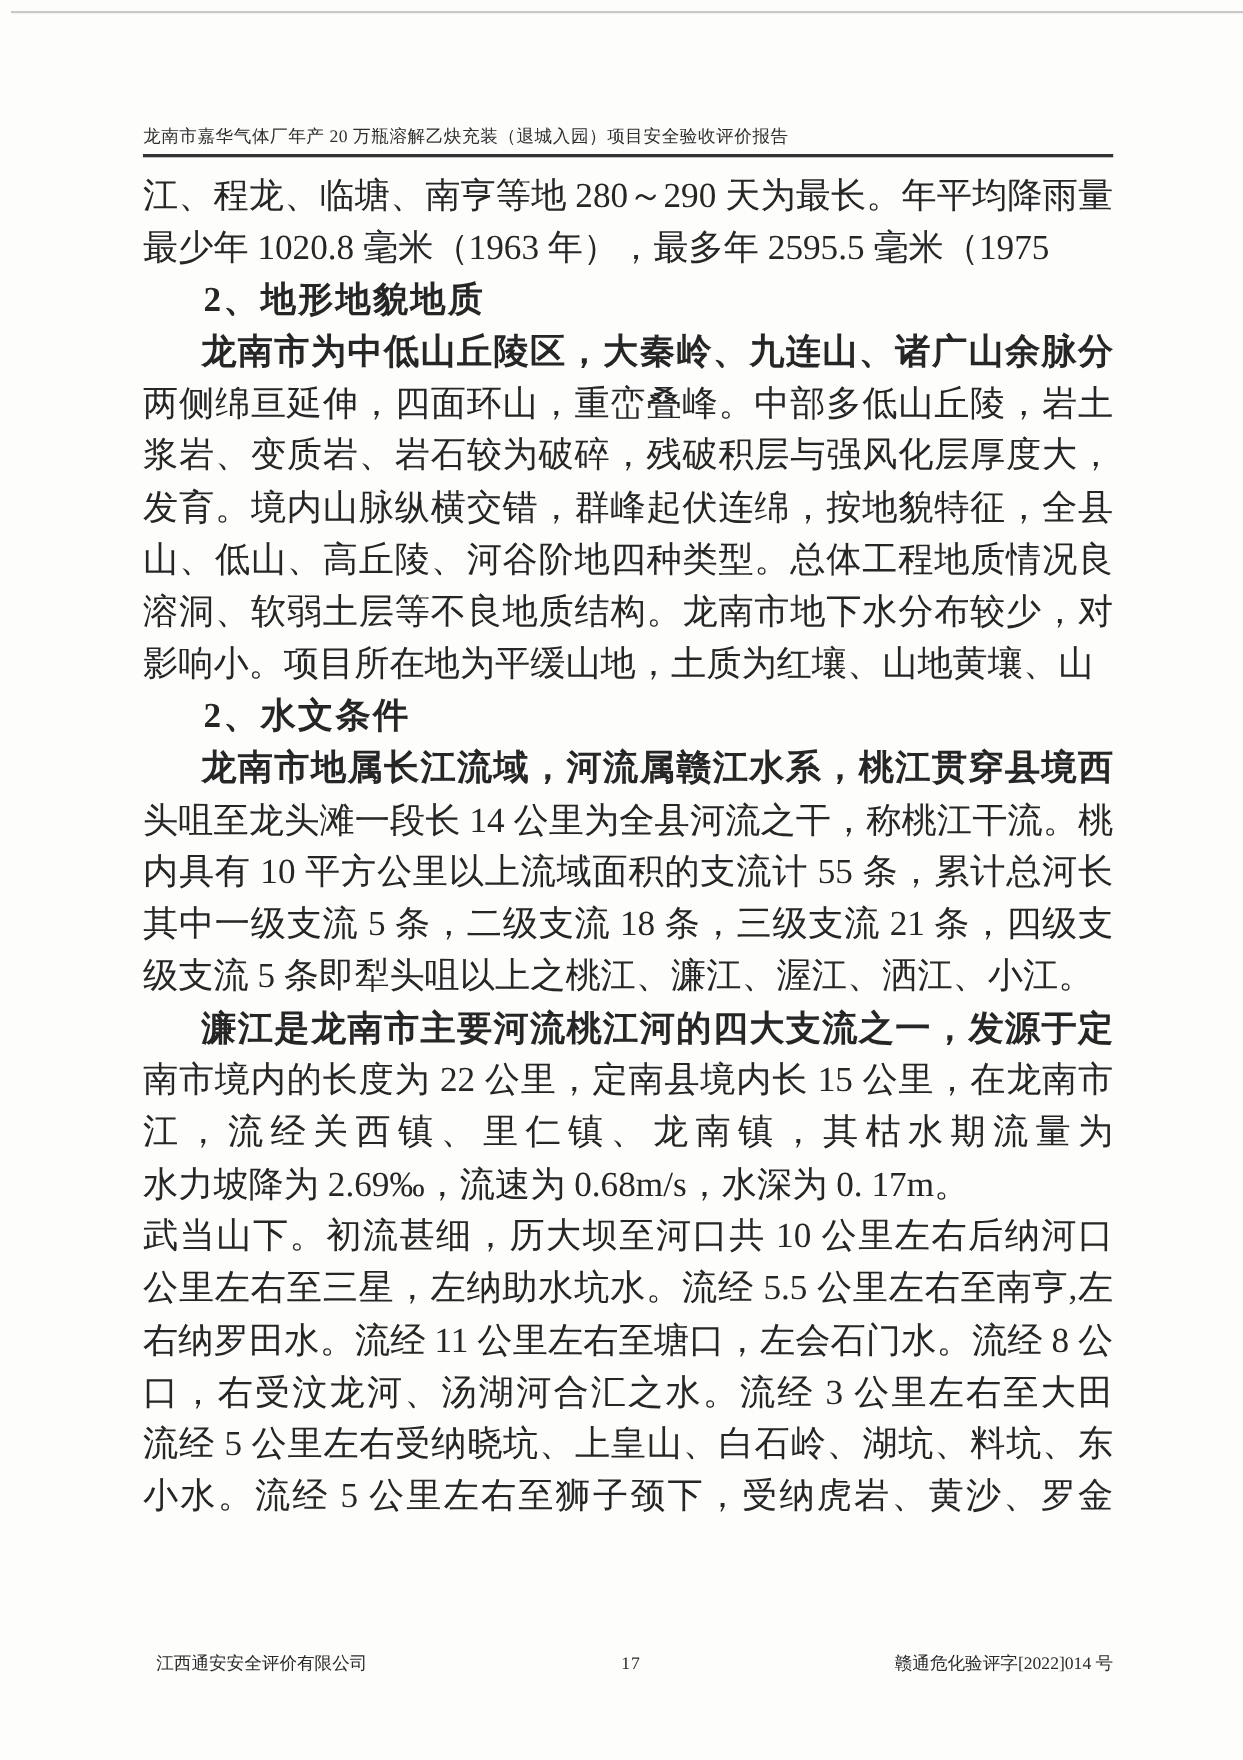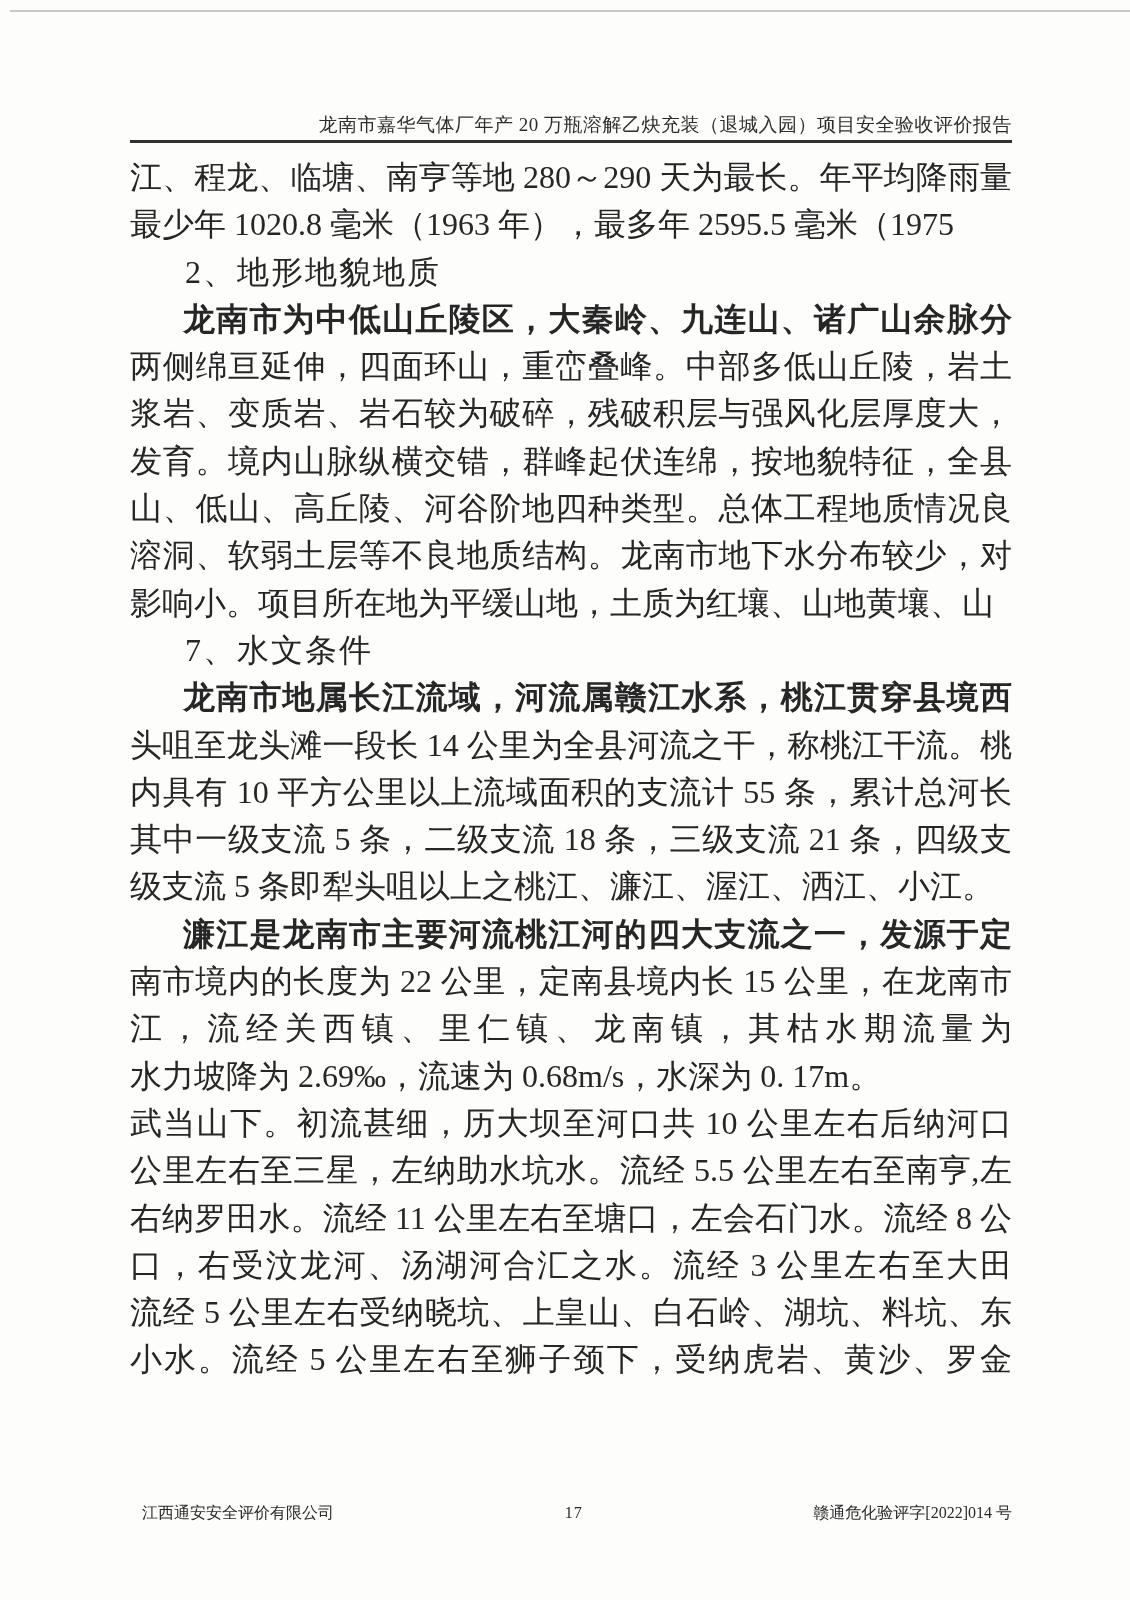--- a/index.html
+++ b/index.html
@@ -22,22 +22,22 @@
     left: 10px;
     right: 0;
     height: 2px;
     background: #c9c9c9;
   }
   .header-title {
     position: absolute;
     top: 112px;
     left: 130px;
     width: 882px;
-    text-align: right;
-    font-size: 19px;
+    text-align: left;
+    font-size: 16px;
     line-height: 26px;
     letter-spacing: 0.5px;
     color: #2e2e2e;
     white-space: nowrap;
   }
   .header-rule {
     position: absolute;
     top: 140px;
     left: 130px;
     width: 882px;
@@ -62,20 +62,21 @@
     text-align-last: justify;
     -moz-text-align-last: justify;
   }
   .line.indent {
     text-indent: 53px;
     font-weight: bold;
   }
   .line.heading {
     text-indent: 55px;
     letter-spacing: 2px;
+    font-weight: bold;
   }
   .footer {
     position: absolute;
     top: 1499px;
     left: 142px;
     width: 870px;
     display: flex;
     justify-content: space-between;
     align-items: baseline;
     font-size: 16px;
@@ -97,21 +98,21 @@
       <div class="line fill">江、程龙、临塘、南亨等地 280～290 天为最长。年平均降雨量 1526.3 毫米，</div>
       <div class="line">最少年 1020.8 毫米（1963 年），最多年 2595.5 毫米（1975 年）。</div>
       <div class="line heading">2、地形地貌地质</div>
       <div class="line fill indent">龙南市为中低山丘陵区，大秦岭、九连山、诸广山余脉分别从县城东西</div>
       <div class="line fill">两侧绵亘延伸，四面环山，重峦叠峰。中部多低山丘陵，岩土类型主要为岩</div>
       <div class="line fill">浆岩、变质岩、岩石较为破碎，残破积层与强风化层厚度大，断裂构造较为</div>
       <div class="line fill">发育。境内山脉纵横交错，群峰起伏连绵，按地貌特征，全县大致可分为中</div>
       <div class="line fill">山、低山、高丘陵、河谷阶地四种类型。总体工程地质情况良好，无滑坡、</div>
       <div class="line fill">溶洞、软弱土层等不良地质结构。龙南市地下水分布较少，对天然地基施工</div>
       <div class="line">影响小。项目所在地为平缓山地，土质为红壤、山地黄壤、山地黄棕壤类。</div>
-      <div class="line heading">7、水文条件</div>
+      <div class="line heading">2、水文条件</div>
       <div class="line fill indent">龙南市地属长江流域，河流属赣江水系，桃江贯穿县境西北，其中从犁</div>
       <div class="line fill">头咀至龙头滩一段长 14 公里为全县河流之干，称桃江干流。桃江干流在县</div>
       <div class="line fill">内具有 10 平方公里以上流域面积的支流计 55 条，累计总河长 764.5 公里，</div>
       <div class="line fill">其中一级支流 5 条，二级支流 18 条，三级支流 21 条，四级支流 11 条。一</div>
       <div class="line">级支流 5 条即犁头咀以上之桃江、濂江、渥江、洒江、小江。</div>
       <div class="line fill indent">濂江是龙南市主要河流桃江河的四大支流之一，发源于定南县，流经龙</div>
       <div class="line fill">南市境内的长度为 22 公里，定南县境内长 15 公里，在龙南市城附近汇入桃</div>
       <div class="line fill">江，流经关西镇、里仁镇、龙南镇，其枯水期流量为 7.09m3/s。河宽约 63 m，</div>
       <div class="line">水力坡降为 2.69‰，流速为 0.68m/s，水深为 0. 17m。</div>
       <div class="line fill">武当山下。初流甚细，历大坝至河口共 10 公里左右后纳河口水。流经 2.5</div>

